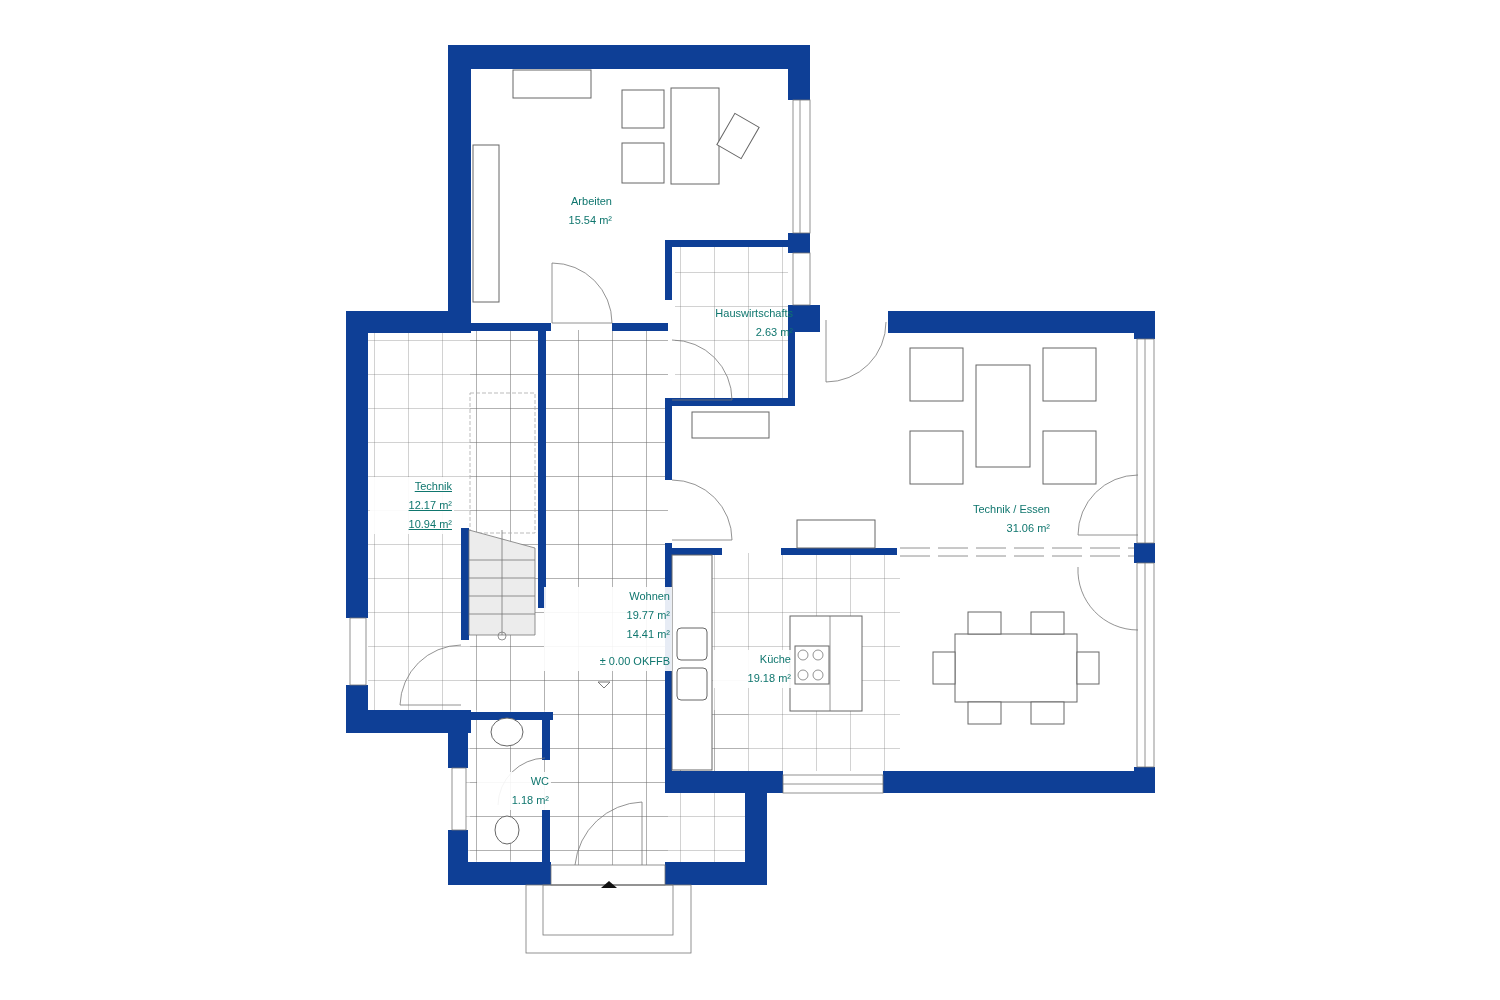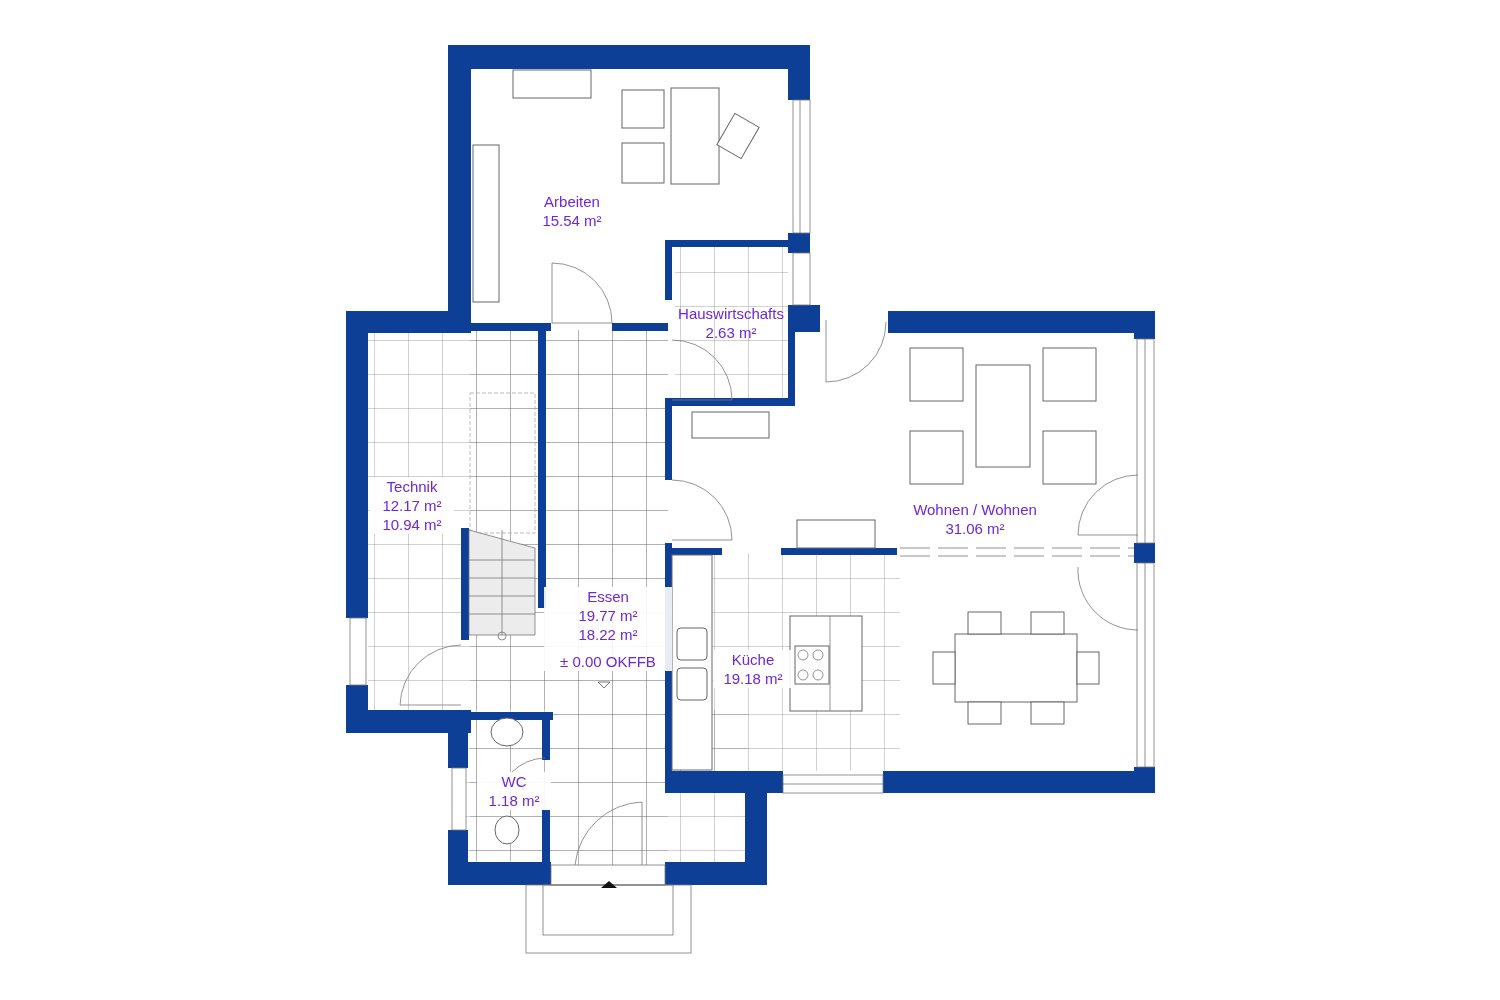--- a/index.html
+++ b/index.html
@@ -6,21 +6,21 @@
   body { width: 1500px; height: 1000px; position: relative; overflow: hidden;
          font-family: "Liberation Sans", sans-serif; }
   #plan { position: absolute; left: 0; top: 0; width: 1500px; height: 1000px; }
   .wall { fill: #0e3f96; }
   .furn { stroke: #666; stroke-width: 1; fill: #fff; }
   .furn-thin { stroke: #777; stroke-width: 0.8; fill: none; }
   .door { stroke: #777; stroke-width: 0.8; fill: none; }
   .win { stroke: #777; stroke-width: 0.8; fill: #fff; }
   .stair { stroke: #aaa; stroke-width: 0.8; fill: none; stroke-dasharray: 4 2; }
   .stair-solid { stroke: #777; stroke-width: 0.8; fill: #ececec; }
-  .label { position: absolute; text-align: center; color: #6d28d9; font-size: 15px; line-height: 19px;
+  .label { position: absolute; text-align: right; color: #0f766e; font-size: 11px; line-height: 19px;
            background: rgba(255,255,255,0.9); padding: 0 2px; }
 </style>
 </head>
 <body>
 
 <svg id="plan" viewBox="0 0 1500 1000" xmlns="http://www.w3.org/2000/svg">
   <defs>
     <pattern id="tiles" width="34" height="34" patternUnits="userSpaceOnUse">
       <path d="M34 0 L0 0 0 34" fill="none" stroke="#666" stroke-width="0.6"></path>
     </pattern>
@@ -173,34 +173,34 @@
 </svg>
 
 <div class="label" style="left:530px;top:192px;width:80px;">
   <div>Arbeiten</div>
   <div>15.54 m²</div>
 </div>
 <div class="label" style="left:667px;top:304px;width:124px;background:transparent;">
   <div>Hauswirtschafts</div>
   <div>2.63 m²</div>
 </div>
-<div class="label" style="left:370px;top:477px;width:80px;">
+<div class="label" style="left:370px;top:477px;width:80px;text-decoration:underline;">
   <div>Technik</div>
   <div>12.17 m²</div>
   <div>10.94 m²</div>
 </div>
 <div class="label" style="left:544px;top:587px;width:124px;">
-  <div>Essen</div>
+  <div>Wohnen</div>
   <div>19.77 m²</div>
-  <div>18.22 m²</div>
+  <div>14.41 m²</div>
   <div style="height:8px"></div>
   <div>± 0.00 OKFFB</div>
 </div>
 <div class="label" style="left:898px;top:500px;width:150px;">
-  <div>Wohnen / Wohnen</div>
+  <div>Technik / Essen</div>
   <div>31.06 m²</div>
 </div>
 <div class="label" style="left:713px;top:650px;width:76px;">
   <div>Küche</div>
   <div>19.18 m²</div>
 </div>
 <div class="label" style="left:477px;top:772px;width:70px;">
   <div>WC</div>
   <div>1.18 m²</div>
 </div>

